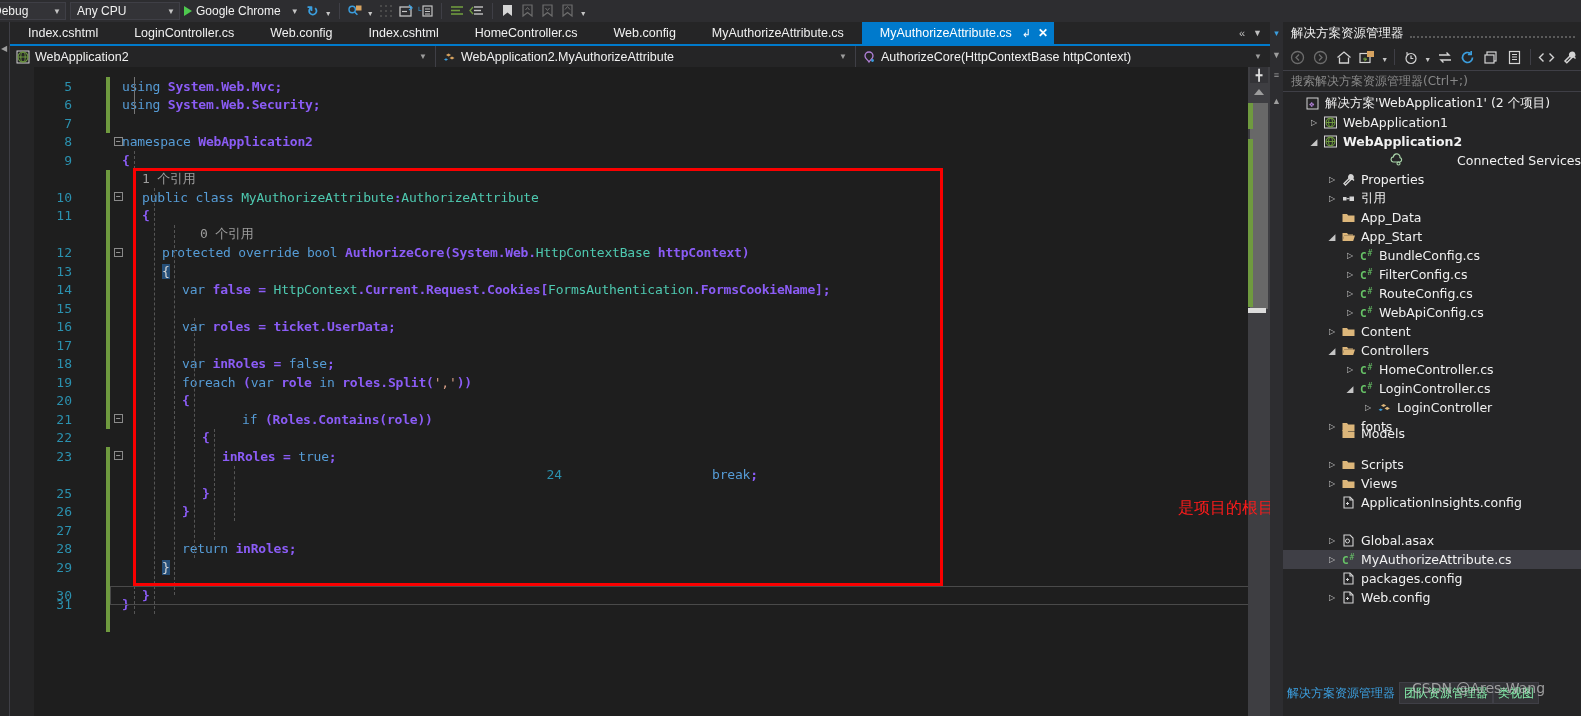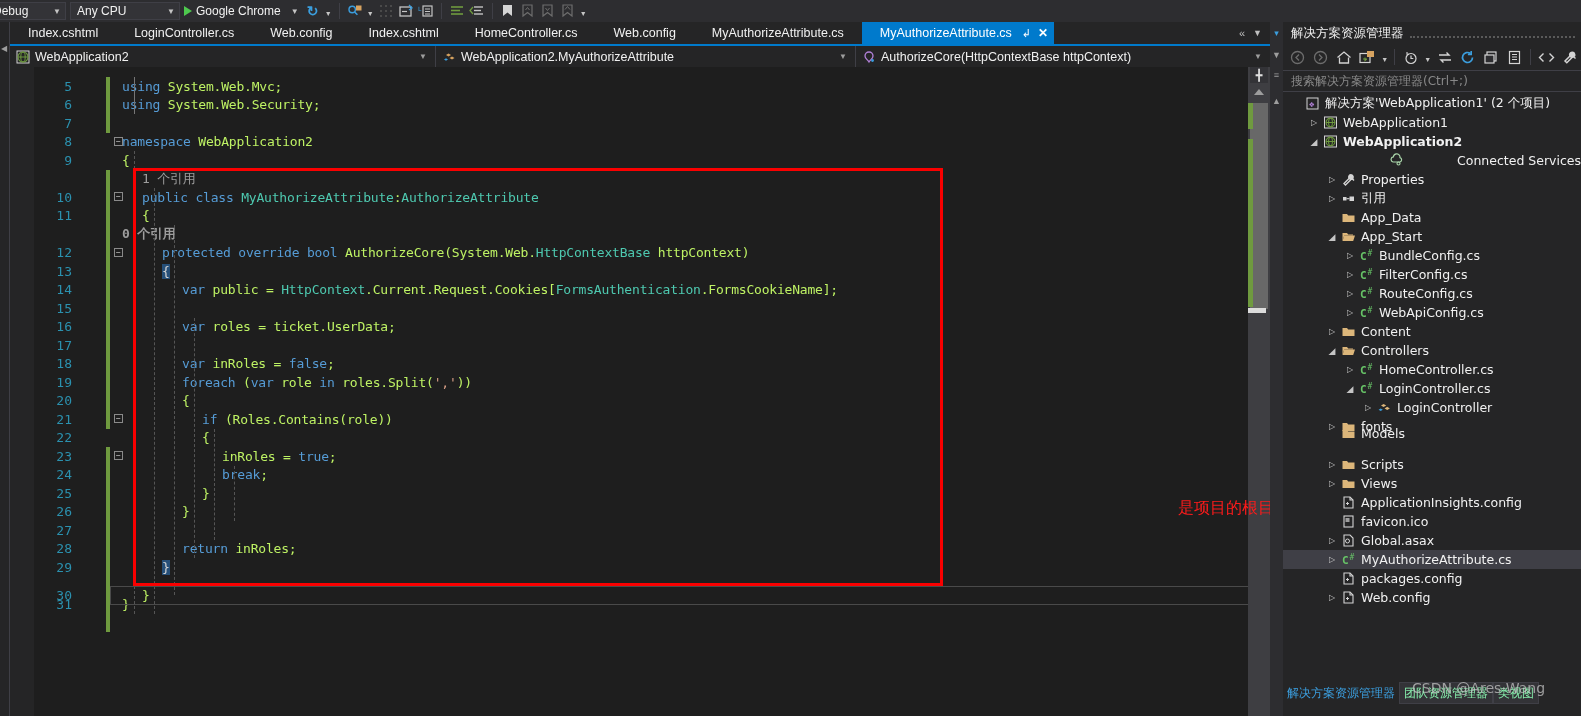--- a/index.html
+++ b/index.html
@@ -94,21 +94,21 @@
     width:70px;text-align:right;padding-right:8px;color:#2b91af;
     font-size:13px;font-family:"DejaVu Sans Mono",monospace;
   }
   .chgbar{ position:absolute;left:96px;width:4px;height:18.5px;background:#6f9a3f;}
   .codetxt{
     margin-left:4px;white-space:pre;font-family:"DejaVu Sans Mono",monospace;
     font-size:13px;letter-spacing:-0.2px;
   }
   .k{color:#569cd6;}      
   .t{color:#4ec9b0;}      
-  .p{color:#bef264;}      
+  .p{color:#8b5cf6;font-weight:bold;}      
   .s{color:#d69d85;}      
   .cl{color:#9d9d9d;}     
   .sel{ background:#264f78; color:#d4d4d4;}
 
   
   .collapse{
     position:absolute;width:9px;height:9px;border:1px solid #8a8a8a;
     color:#c5c5c5;font-size:8px;line-height:7px;text-align:center;
     font-family:"DejaVu Sans Mono",monospace;background:#1e1e1e;
   }
@@ -426,33 +426,33 @@
       <div class="codeline" style="top: 121px;">
         <span class="lnum">10</span>
         <span class="codetxt" style="margin-left: 62px;"><span class="k">public </span><span class="k">class </span><span class="t">MyAuthorizeAttribute</span><span class="p">:</span><span class="t">AuthorizeAttribute</span></span>
       </div>
       <div class="codeline" style="top: 139.5px;">
         <span class="lnum">11</span>
         <span class="codetxt" style="margin-left: 62px;"><span class="p">{</span></span>
       </div>
       <div class="codeline" style="top: 158px;">
         <span class="lnum"></span>
-        <span class="codetxt" style="margin-left: 42px; font-weight: bold;"><span class="cl">0 个引用</span></span>
+        <span class="codetxt" style="margin-left: 120px;"><span class="cl">0 个引用</span></span>
       </div>
       <div class="codeline" style="top: 176.5px;">
         <span class="lnum">12</span>
         <span class="codetxt" style="margin-left: 82px;"><span class="k">protected </span><span class="k">override </span><span class="k">bool </span><span class="p">AuthorizeCore</span><span class="p">(</span><span class="p">System</span><span class="p">.</span><span class="p">Web</span><span class="p">.</span><span class="t">HttpContextBase</span><span class="p"> httpContext)</span></span>
       </div>
       <div class="codeline" style="top: 195px;">
         <span class="lnum">13</span>
         <span class="codetxt" style="margin-left: 82px;"><span class="sel">{</span></span>
       </div>
       <div class="codeline" style="top: 213.5px;">
         <span class="lnum">14</span>
-        <span class="codetxt" style="margin-left: 102px;"><span class="k">var </span><span class="p">public = </span><span class="t">HttpContext</span><span class="p">.Current.Request.Cookies[</span><span class="t">FormsAuthentication</span><span class="p">.FormsCookieName];</span></span>
+        <span class="codetxt" style="margin-left: 102px;"><span class="k">var </span><span class="p">false = </span><span class="t">HttpContext</span><span class="p">.Current.Request.Cookies[</span><span class="t">FormsAuthentication</span><span class="p">.FormsCookieName];</span></span>
       </div>
       <div class="codeline" style="top: 232px;">
         <span class="lnum">15</span>
       </div>
       <div class="codeline" style="top: 250.5px;">
         <span class="lnum">16</span>
         <span class="codetxt" style="margin-left: 102px;"><span class="k">var </span><span class="p">roles = ticket.UserData;</span></span>
       </div>
       <div class="codeline" style="top: 269px;">
         <span class="lnum">17</span>
@@ -463,33 +463,33 @@
         <span class="codetxt" style="margin-left: 102px;"><span class="k">var </span><span class="p">inRoles = </span><span class="k">false</span><span class="p">;</span></span>
       </div>
       <div class="codeline" style="top: 306px;">
         <span class="lnum">19</span>
         <span class="codetxt" style="margin-left: 102px;"><span class="k">foreach </span><span class="p">(</span><span class="k">var </span><span class="p">role </span><span class="k">in </span><span class="p">roles.Split(</span><span class="s">','</span><span class="p">))</span></span>
       </div>
       <div class="codeline" style="top: 324.5px;">
         <span class="lnum">20</span>
         <span class="codetxt" style="margin-left: 102px;"><span class="p">{</span></span>
       </div>
-      <div class="codeline" style="top: 343px;">
+      <div class="codeline" style="top: 343px; gap: 40px;">
         <span class="lnum">21</span>
         <span class="codetxt" style="margin-left: 122px;"><span class="k">if </span><span class="p">(Roles.Contains(role))</span></span>
       </div>
       <div class="codeline" style="top: 361.5px;">
         <span class="lnum">22</span>
         <span class="codetxt" style="margin-left: 122px;"><span class="p">{</span></span>
       </div>
       <div class="codeline" style="top: 380px;">
         <span class="lnum">23</span>
         <span class="codetxt" style="margin-left: 142px;"><span class="p">inRoles = </span><span class="k">true</span><span class="p">;</span></span>
       </div>
-      <div class="codeline" style="top: 398.5px;">
+      <div class="codeline" style="top: 398.5px; justify-content: center;">
         <span class="lnum">24</span>
         <span class="codetxt" style="margin-left: 142px;"><span class="k">break</span><span class="p">;</span></span>
       </div>
       <div class="codeline" style="top: 417px;">
         <span class="lnum">25</span>
         <span class="codetxt" style="margin-left: 122px;"><span class="p">}</span></span>
       </div>
       <div class="codeline" style="top: 435.5px;">
         <span class="lnum">26</span>
         <span class="codetxt" style="margin-left: 102px;"><span class="p">}</span></span>
@@ -857,30 +857,20 @@
         <span class="tw"></span>
         <span class="tico">
           <svg width="15" height="15" viewBox="0 0 15 15">
             <path d="M3 2 H9 L12 5 V13 H3 Z" fill="none" stroke="#d4d4d4" stroke-width="1.1"></path>
             <path d="M9 2 V5 H12" fill="none" stroke="#d4d4d4" stroke-width="1.1"></path>
             <path d="M5 8.5 h3 M6.5 7 v3" stroke="#d4d4d4" stroke-width="1"></path>
           </svg>
         </span>
         <span class="tlbl">ApplicationInsights.config</span>
       </div>
-      <div class="trow" style="top: 418px; padding-left: 42px;">
-        <span class="tw"></span>
-        <span class="tico">
-          <svg width="15" height="15" viewBox="0 0 15 15">
-            <rect x="3" y="2" width="9" height="11" fill="none" stroke="#d4d4d4" stroke-width="1.1"></rect>
-            <rect x="4.5" y="4" width="4" height="4" fill="#9d9d9d"></rect>
-          </svg>
-        </span>
-        <span class="tlbl">favicon.ico</span>
-      </div>
       <div class="trow" style="top: 437px; padding-left: 42px;">
         <span class="tw">▷</span>
         <span class="tico">
           <svg width="15" height="15" viewBox="0 0 15 15">
             <path d="M3 2 H9 L12 5 V13 H3 Z" fill="none" stroke="#d4d4d4" stroke-width="1.1"></path>
             <circle cx="6.5" cy="8" r="2" fill="none" stroke="#d4d4d4" stroke-width="1"></circle>
           </svg>
         </span>
         <span class="tlbl">Global.asax</span>
       </div>

